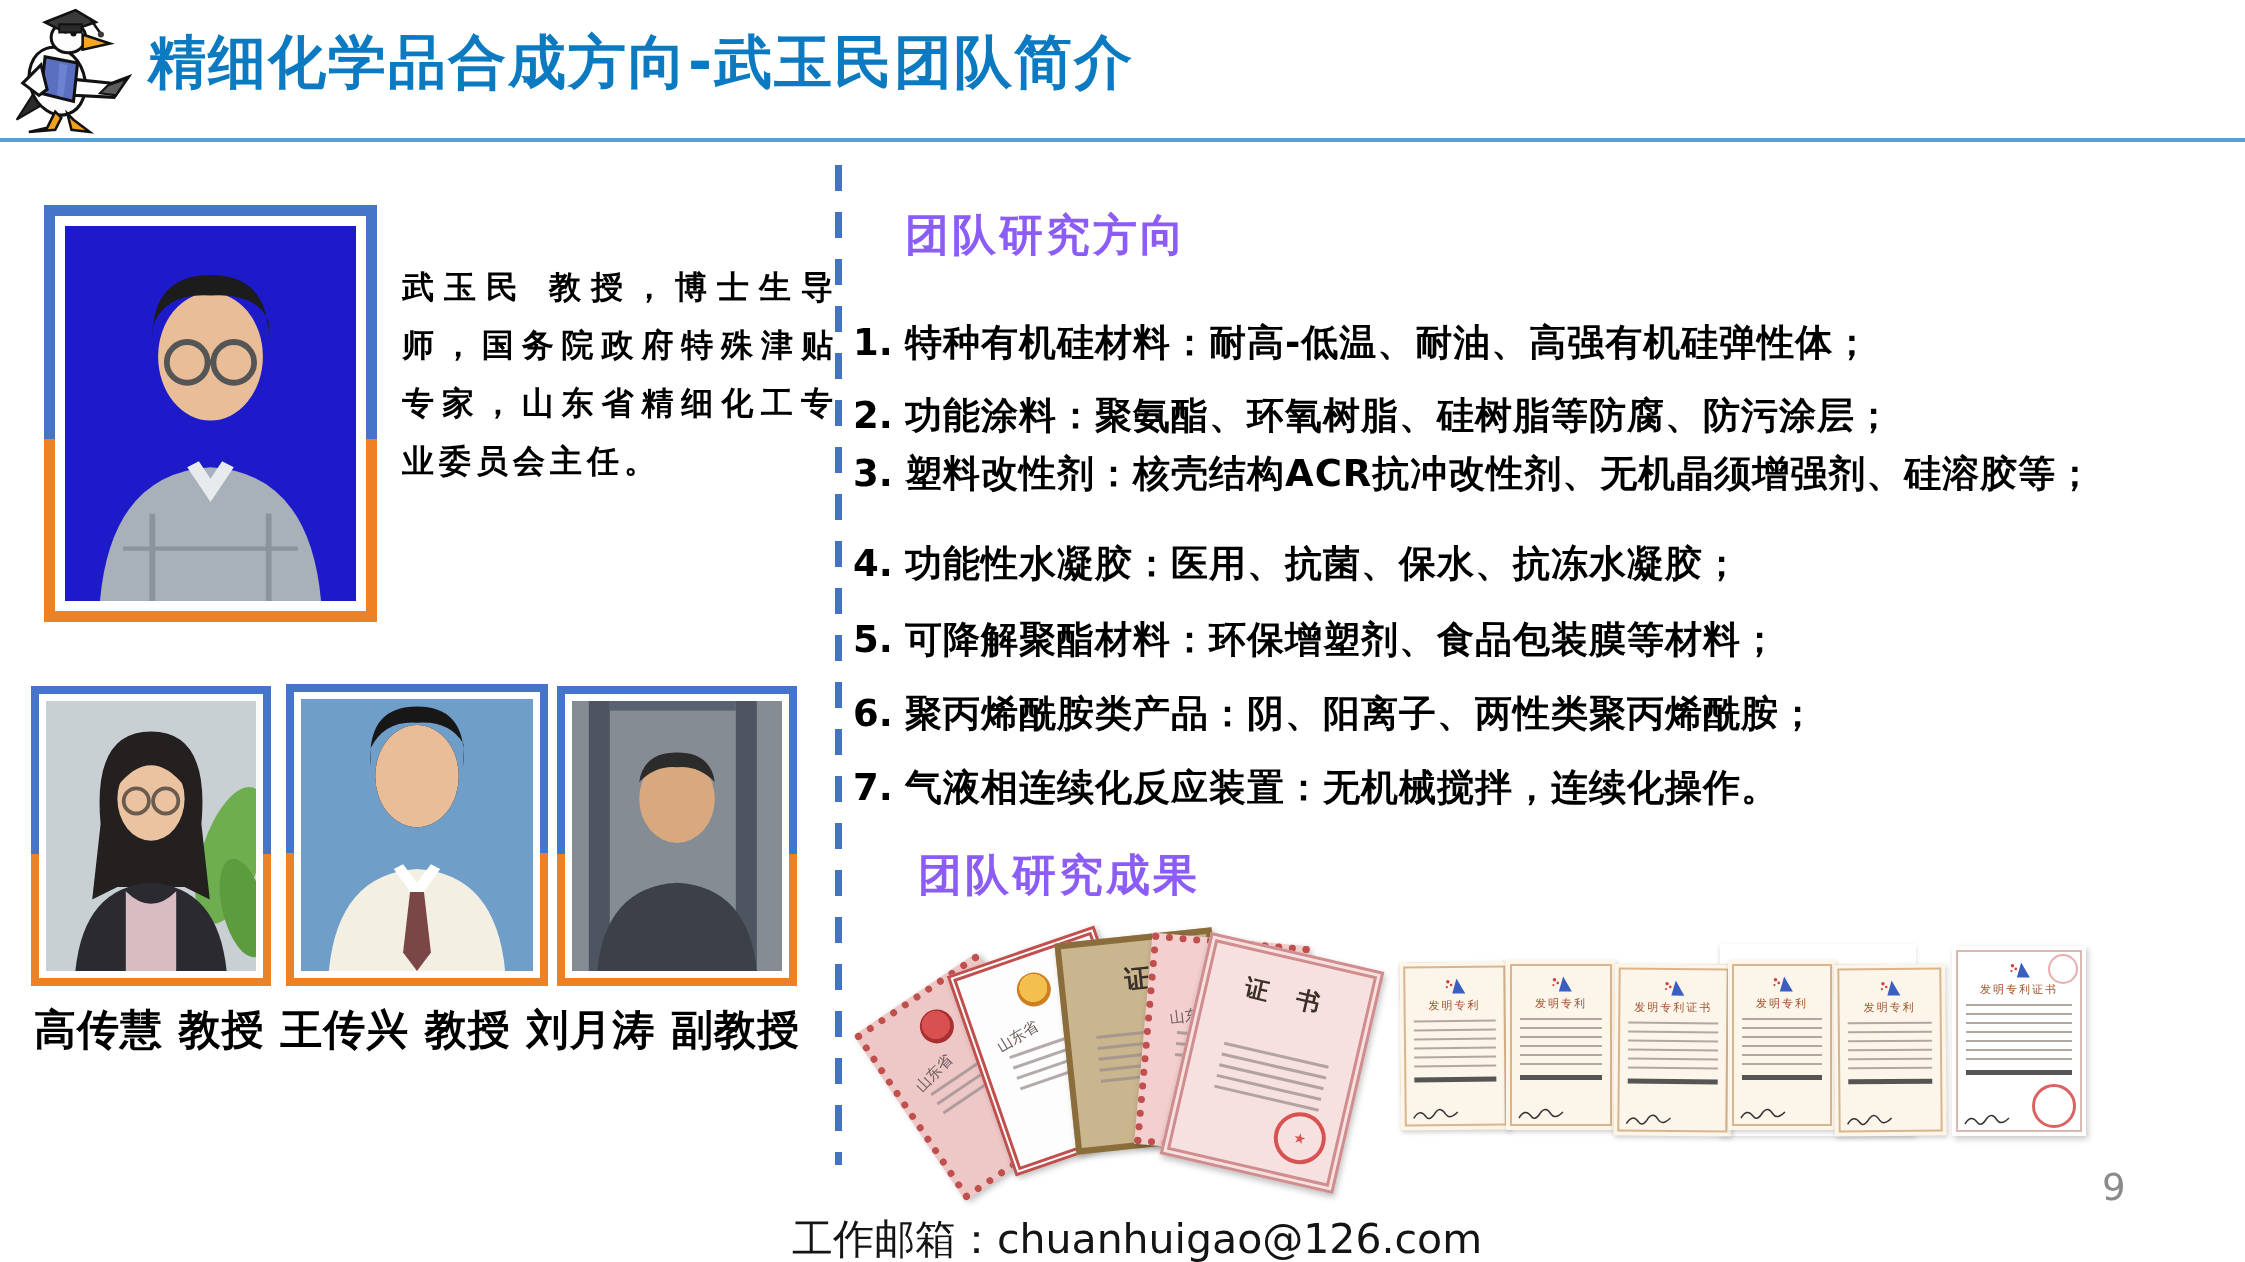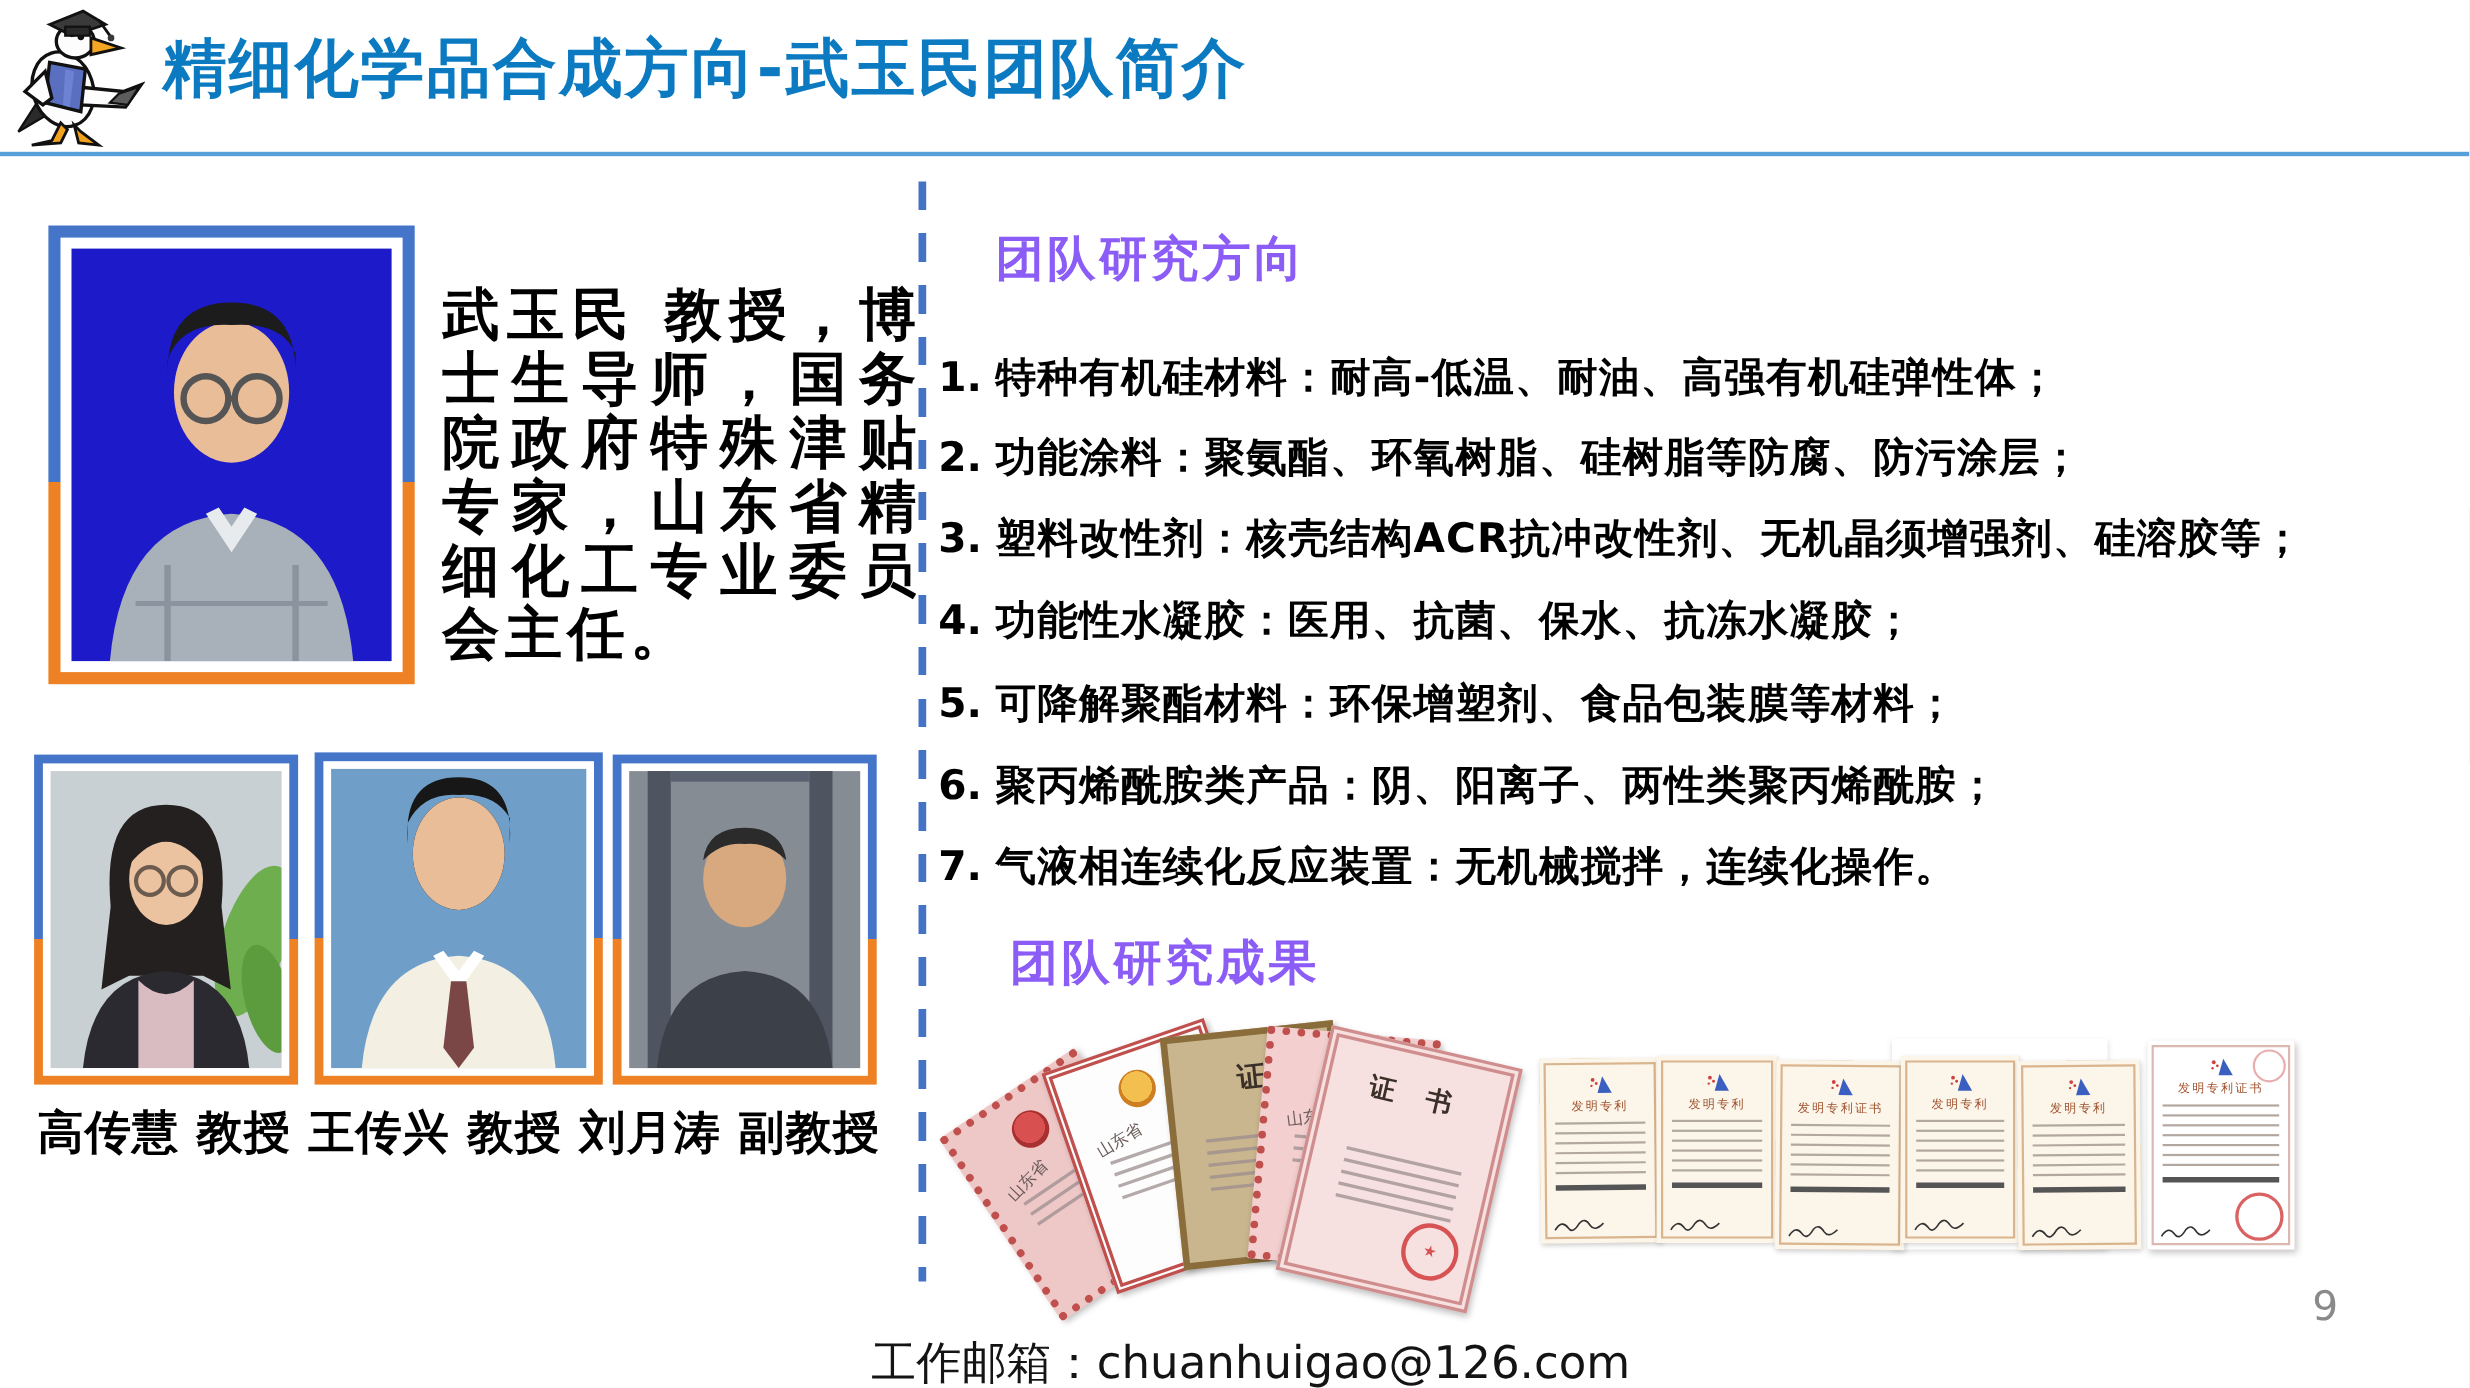--- a/index.html
+++ b/index.html
@@ -20,21 +20,21 @@
   .frame.small .photo{inset:7px;}
   .photo svg{width:100%;height:100%;display:block;}
 
   .leader-frame{left:44px;top:205px;width:333px;height:417px;}
 
   .member1{left:31px;top:686px;width:240px;height:300px;}
   .member2{left:286px;top:684px;width:262px;height:302px;}
   .member3{left:557px;top:686px;width:240px;height:300px;}
 
   
-  .bio{left:402px;top:258px;width:436px;font-size:52px;line-height:58px;font-weight:700;color:#000;
+  .bio{left:402px;top:258px;width:436px;font-size:32px;line-height:58px;font-weight:700;color:#000;
        text-align:justify;letter-spacing:5px;}
   .members-caption{left:34px;top:1002px;width:800px;font-size:42px;font-weight:700;color:#000;
        letter-spacing:1px;white-space:nowrap;}
 
   
   .divider{left:835px;top:165px;width:7px;height:1000px;
      background:repeating-linear-gradient(180deg,#4472c4 0 26px,transparent 26px 47px);}
 
   
   .section-heading{font-size:44px;font-weight:700;color:#8b5cf6;letter-spacing:3px;white-space:nowrap;}
@@ -200,21 +200,21 @@
   <div class="abs divider"></div>
 
   <div class="abs section-heading h-directions">团队研究方向</div>
 
   <div class="abs ri" style="top:318px">
     <span class="ri-num">1.</span><span class="ri-text">特种有机硅材料：耐高-低温、耐油、高强有机硅弹性体；</span>
   </div>
   <div class="abs ri" style="top:391px">
     <span class="ri-num">2.</span><span class="ri-text">功能涂料：聚氨酯、环氧树脂、硅树脂等防腐、防污涂层；</span>
   </div>
-  <div class="abs ri" style="top:465px">
+  <div class="abs ri" style="top:449px">
     <span class="ri-num">3.</span><span class="ri-text">塑料改性剂：核壳结构ACR抗冲改性剂、无机晶须增强剂、硅溶胶等；</span>
   </div>
   <div class="abs ri" style="top:539px">
     <span class="ri-num">4.</span><span class="ri-text">功能性水凝胶：医用、抗菌、保水、抗冻水凝胶；</span>
   </div>
   <div class="abs ri" style="top:615px">
     <span class="ri-num">5.</span><span class="ri-text">可降解聚酯材料：环保增塑剂、食品包装膜等材料；</span>
   </div>
   <div class="abs ri" style="top:689px">
     <span class="ri-num">6.</span><span class="ri-text">聚丙烯酰胺类产品：阴、阳离子、两性类聚丙烯酰胺；</span>

